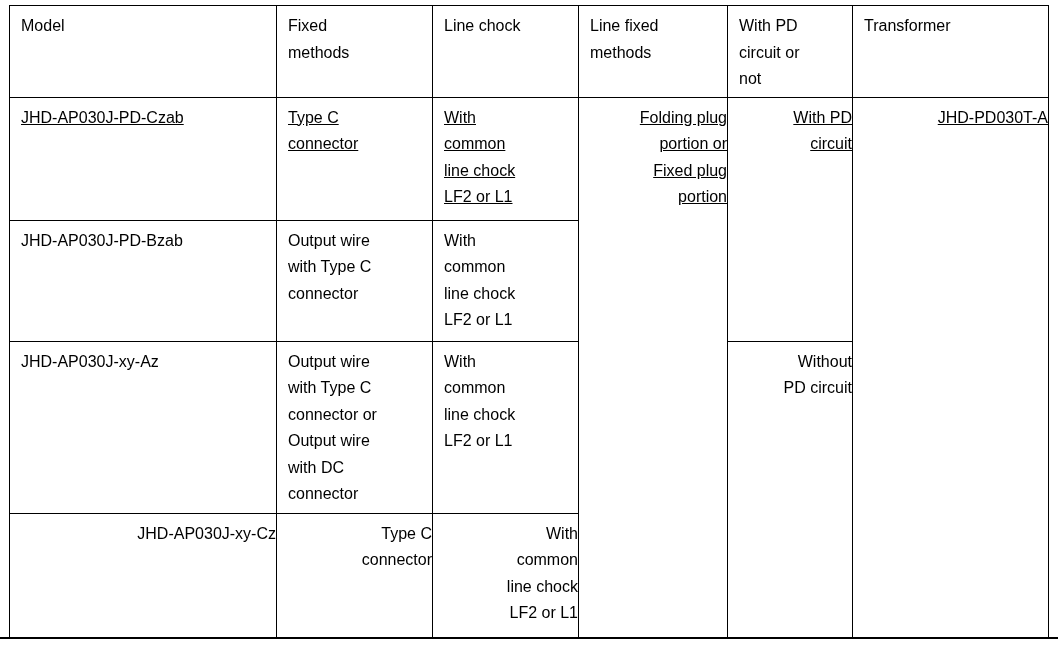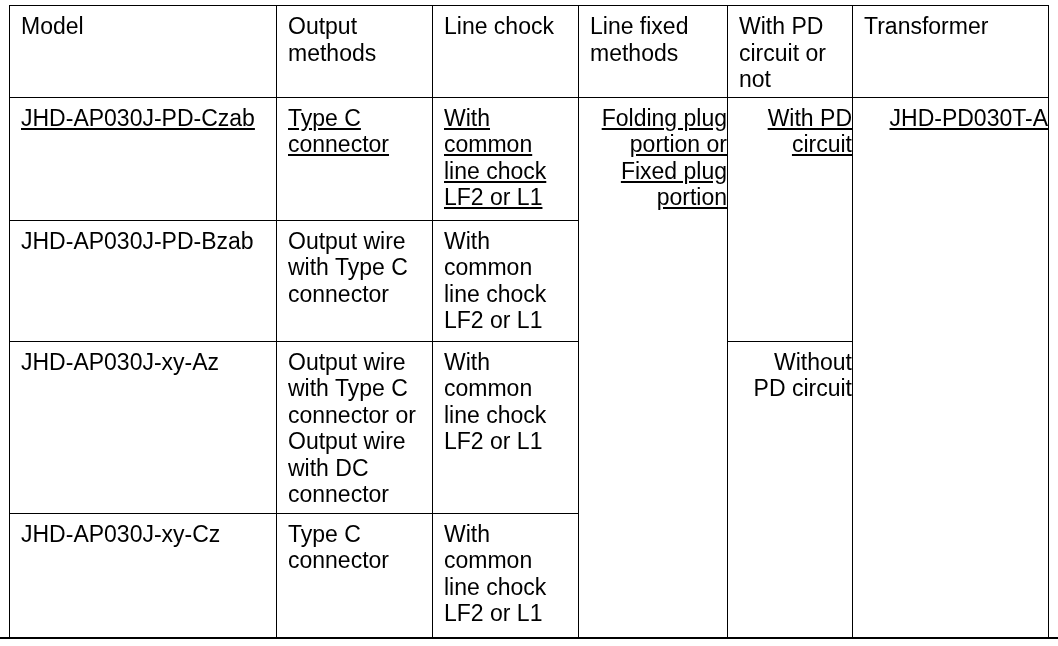--- a/index.html
+++ b/index.html
@@ -26,42 +26,42 @@
     top: 5px;
     width: 1039px;
     border-collapse: collapse;
     table-layout: fixed;
     background: #ffffff;
   }
   table.spec-table td {
     border: 1px solid #000000;
     vertical-align: top;
     padding: 7px 0 4px 11px;
-    font-size: 23px;
+    font-size: 16px;
     line-height: 26.5px;
     font-family: "Liberation Sans", sans-serif;
     color: #000000;
     font-weight: normal;
     word-wrap: break-word;
     white-space: pre-line;
   }
   
   col.c-model       { width: 267px; }
   col.c-output      { width: 156px; }
   col.c-chock       { width: 146px; }
   col.c-plug        { width: 149px; }
   col.c-pd          { width: 125px; }
   col.c-transformer { width: 196px; }
 
   
   tr.r-header { height: 91px; }
   tr.r-1 { height: 123px; text-decoration: underline; }
   tr.r-2 { height: 121px; }
   tr.r-3 { height: 172px; }
-  tr.r-4 { height: 125px; }
+  tr.r-4 { height: 125px; text-align: right; }
 
   td.cell-merged { vertical-align: top; text-align: right; }
 
   .bottom-rule {
     position: absolute;
     left: 0px;
     top: 637px;
     width: 1058px;
     height: 2px;
     background: #000000;
@@ -78,21 +78,21 @@
       <col class="c-output">
       <col class="c-chock">
       <col class="c-plug">
       <col class="c-pd">
       <col class="c-transformer">
     </colgroup>
     <tbody>
 
       <tr class="r-header">
         <td>Model</td>
-        <td>Output
+        <td>Fixed
 methods</td>
         <td>Line chock</td>
         <td>Line fixed
 methods</td>
         <td>With PD
 circuit or
 not</td>
         <td>Transformer</td>
       </tr>
 

